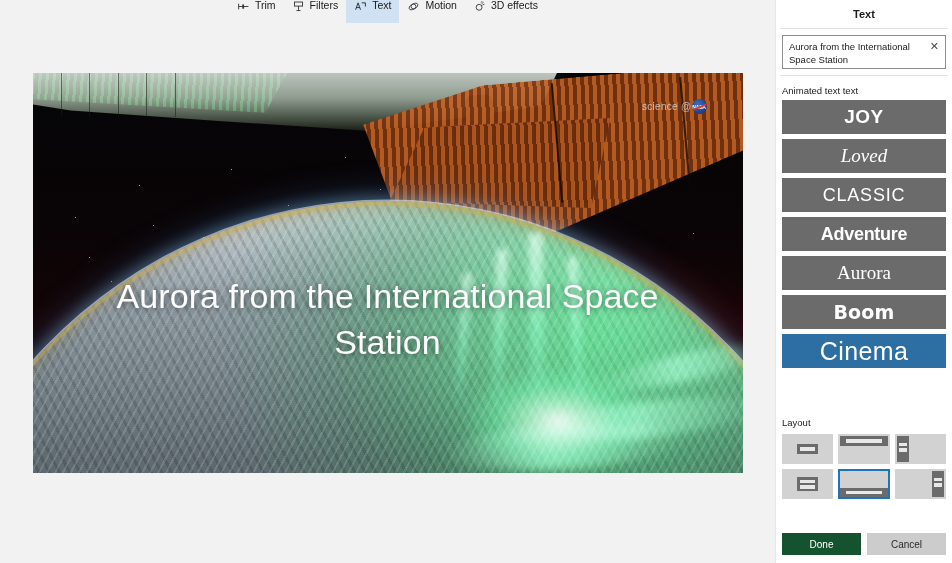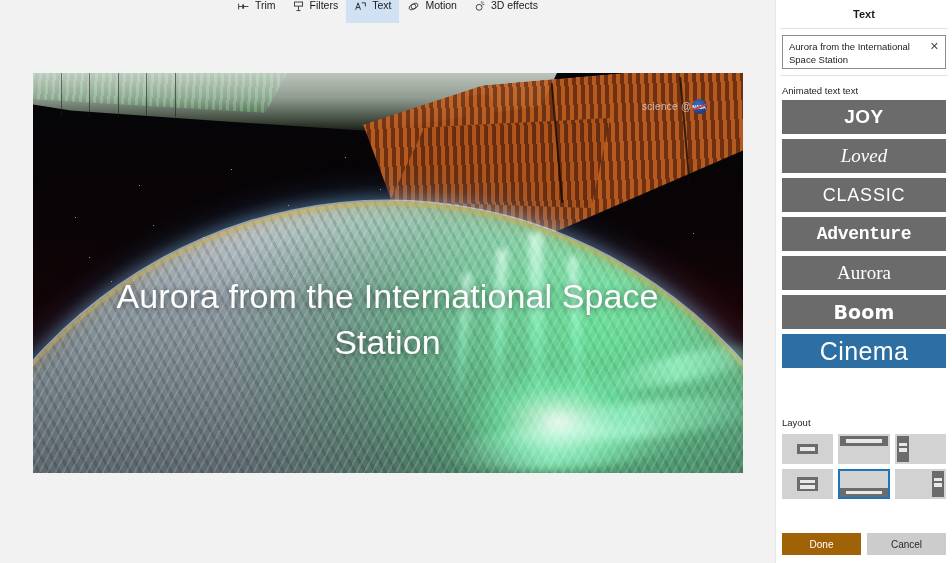--- a/index.html
+++ b/index.html
@@ -246,21 +246,21 @@
     height: 34px; margin-bottom: 5px;
     background: #6b6b6b;
     display: flex; align-items: center; justify-content: center;
     color: #ffffff; cursor: default;
   }
   .style-item.selected { background: #2d6ea3; }
   .style-simple   { font-size: 20px; font-weight: 300; font-family: "Liberation Sans", sans-serif; }
   .style-loved    { font-size: 19px; font-family: "Liberation Serif", serif; font-style: italic; }
   .style-joy      { font-size: 19px; font-weight: bold; letter-spacing: .5px; font-family: "Liberation Sans", sans-serif; }
   .style-classic  { font-size: 18px; font-weight: 300; letter-spacing: .8px; font-family: "Liberation Sans", sans-serif; }
-  .style-adventure{ font-size: 18px; font-weight: bold; font-family: Liberation Mono, monospace; letter-spacing: -.3px; }
+  .style-adventure{ font-size: 18px; font-weight: bold; font-family: Liberation Sans, sans-serif; letter-spacing: -.3px; }
   .style-quiet    { font-size: 19px; font-family: "Liberation Serif", serif; }
   .style-boom     { font-size: 19px; font-weight: bold; font-family: "DejaVu Sans", sans-serif; letter-spacing: .2px; }
   .style-cinema   { font-size: 25px; font-weight: 300; letter-spacing: .4px; font-family: "Liberation Sans", sans-serif; }
 
   #layout-grid {
     margin: 2px 6px 0 6px;
     display: grid; grid-template-columns: repeat(3, 1fr);
     gap: 5px 5px;
   }
   .layout-cell {
@@ -273,21 +273,21 @@
 
   #panel-actions {
     position: absolute; left: 0; bottom: 8px; width: 100%;
     display: flex; gap: 6px; padding: 0 6px;
   }
   .pbtn {
     flex: 1 1 0; height: 22px; font-size: 10px;
     display: flex; align-items: center; justify-content: center;
     border: none; cursor: default;
   }
-  #btn-done   { background: #a16207; color: #ffffff; }
+  #btn-done   { background: #14532d; color: #ffffff; }
   #btn-cancel { background: #cccccc; color: #2a2a2a; }
 </style>
 </head>
 <body>
 
 <div id="app">
 
   <div id="editor">
 
     <div id="toolbar">

